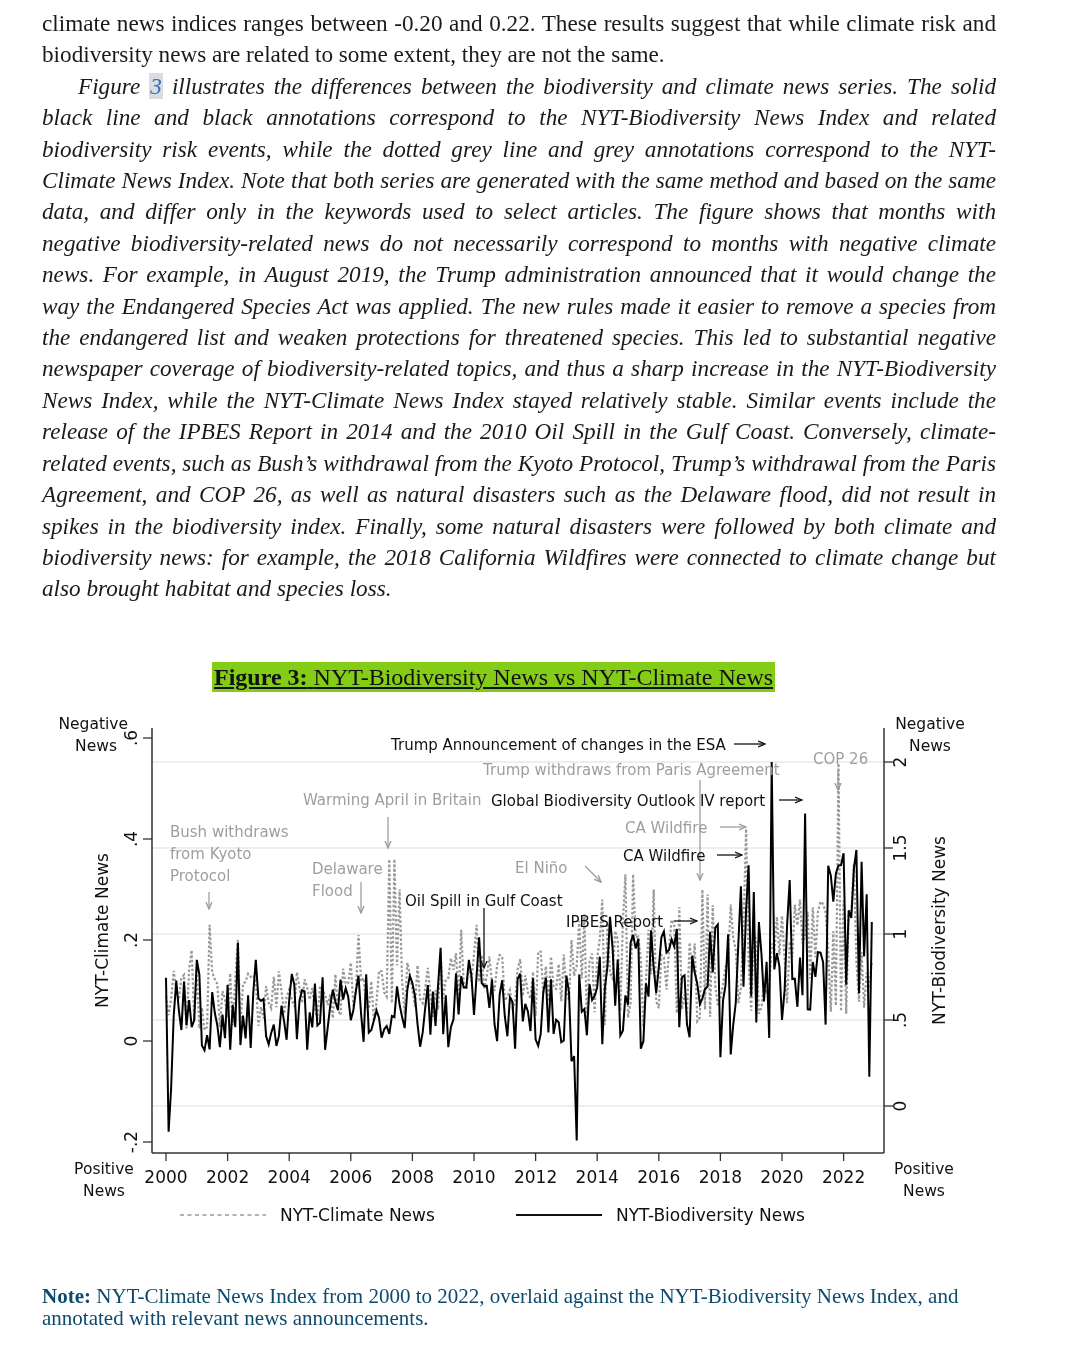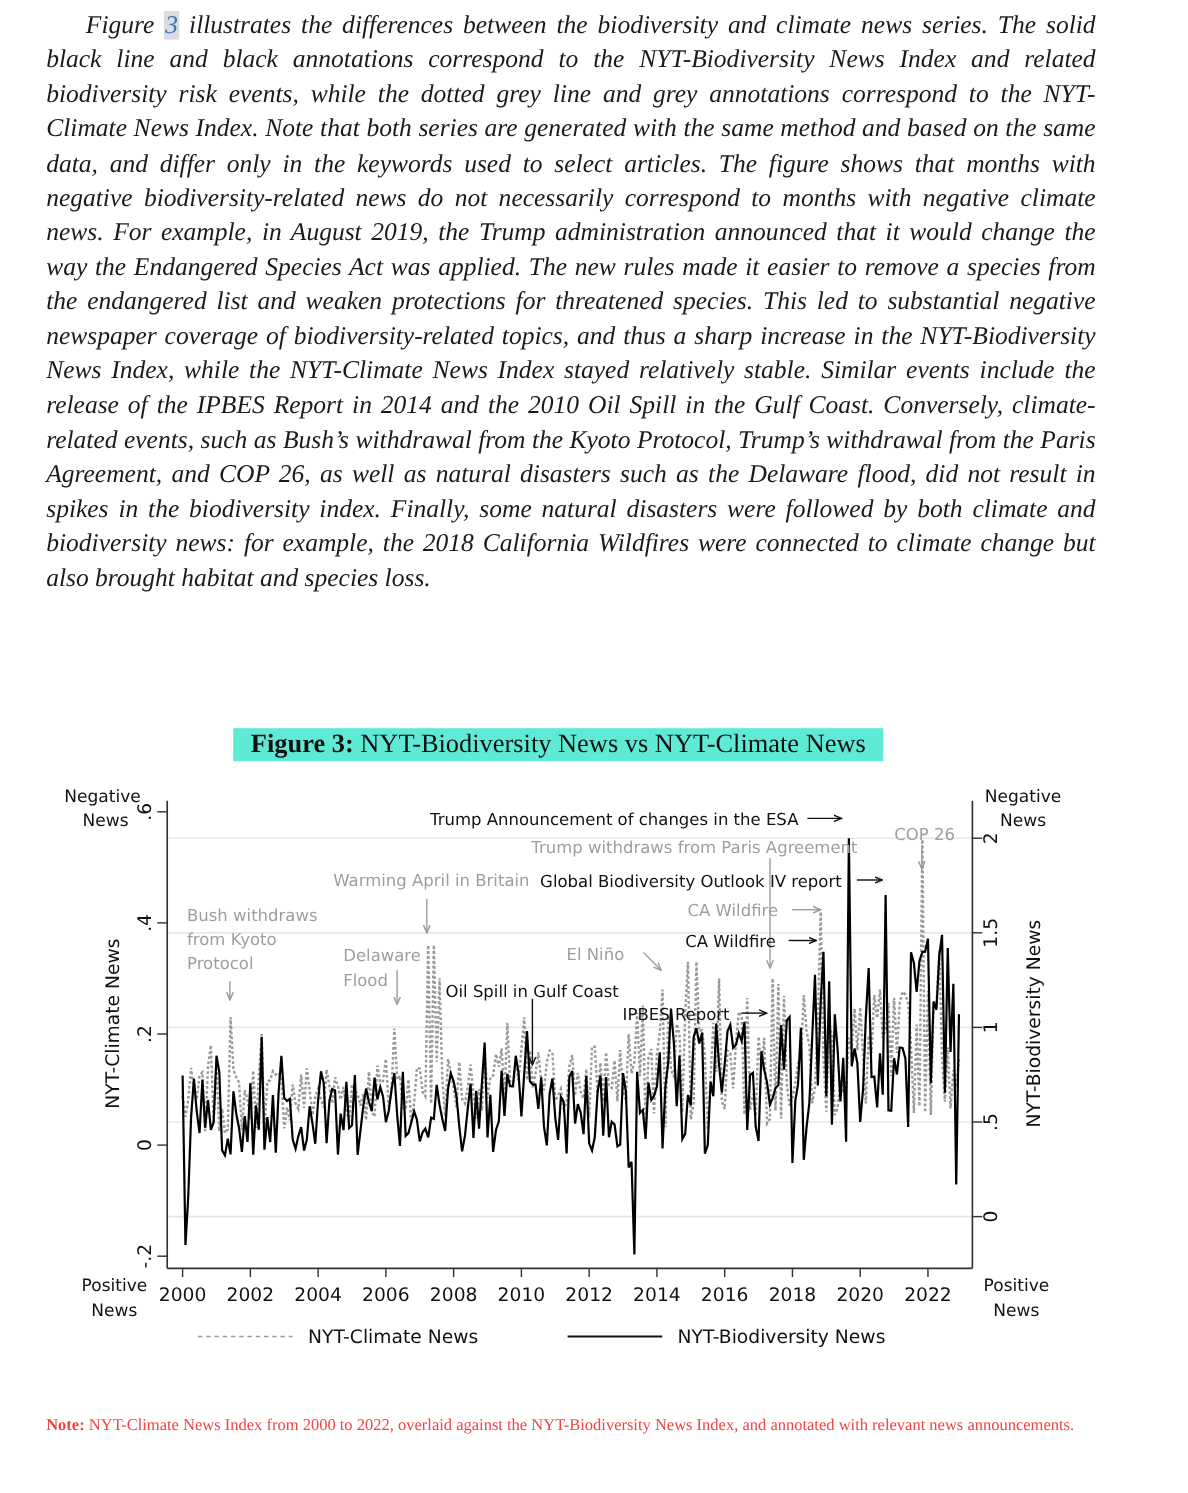--- a/index.html
+++ b/index.html
@@ -1,29 +1,30 @@
 <!DOCTYPE html>
 <html><head>
 <meta charset="utf-8">
 <style>
   html, body { margin: 0; padding: 0; background: #ffffff; }
   body { width: 1080px; height: 1357px; position: relative; overflow: hidden; font-family: "DejaVu Serif", "Liberation Serif", serif; color: #111; }
   .para { position: absolute; left: 42px; width: 954px; font-family: "Liberation Serif", "DejaVu Serif", serif; font-size: 23.2px; line-height: 31.4px; text-align: justify; color: #1a1a1a; }
   .para p { margin: 0; }
   .indent { text-indent: 36px; font-style: italic; }
   .ref { background: #d9dde3; color: #3b6fb0; padding: 0 1px; }
-  .caption { position: absolute; left: 212px; top: 662px; font-family: "Liberation Serif", serif; font-size: 24px; background: #5eead4; padding: 1px 16px; line-height: 28px; }
+  .caption { position: absolute; left: 212px; top: 662px; font-family: "Liberation Serif", serif; font-size: 24px; background: #84cc16; padding: 1px 2px; line-height: 28px; text-decoration: underline; }
   .caption b { font-weight: bold; }
-  .note { position: absolute; left: 42px; top: 1285px; width: 960px; font-family: "Liberation Serif", serif; font-size: 15px; line-height: 22px; color: #ef4444; }
+  .note { position: absolute; left: 42px; top: 1285px; width: 960px; font-family: "Liberation Serif", serif; font-size: 21px; line-height: 22px; color: #0c4a6e; }
   svg text { font-family: "DejaVu Sans", "Liberation Sans", sans-serif; }
 </style>
 </head>
 <body>
 
 <div class="para" style="top:8px;">
+  <p>climate news indices ranges between -0.20 and 0.22. These results suggest that while climate risk and biodiversity news are related to some extent, they are not the same.</p>
   <p class="indent"><span>Figure </span><span class="ref">3</span><span> illustrates the differences between the biodiversity and climate news series. The solid black line and black annotations correspond to the NYT-Biodiversity News Index and related biodiversity risk events, while the dotted grey line and grey annotations correspond to the NYT-Climate News Index. Note that both series are generated with the same method and based on the same data, and differ only in the keywords used to select articles. The figure shows that months with negative biodiversity-related news do not necessarily correspond to months with negative climate news. For example, in August 2019, the Trump administration announced that it would change the way the Endangered Species Act was applied. The new rules made it easier to remove a species from the endangered list and weaken protections for threatened species. This led to substantial negative newspaper coverage of biodiversity-related topics, and thus a sharp increase in the NYT-Biodiversity News Index, while the NYT-Climate News Index stayed relatively stable. Similar events include the release of the IPBES Report in 2014 and the 2010 Oil Spill in the Gulf Coast. Conversely, climate-related events, such as Bush’s withdrawal from the Kyoto Protocol, Trump’s withdrawal from the Paris Agreement, and COP 26, as well as natural disasters such as the Delaware flood, did not result in spikes in the biodiversity index. Finally, some natural disasters were followed by both climate and biodiversity news: for example, the 2018 California Wildfires were connected to climate change but also brought habitat and species loss.</span></p>
 </div>
 
 <div class="caption"><b>Figure 3:</b> <span>NYT-Biodiversity News vs NYT-Climate News</span></div>
 
 <svg id="chart" width="1080" height="560" style="position:absolute;left:0;top:700px;" xmlns="http://www.w3.org/2000/svg">
   <g id="grid">
       <line x1="152" x2="884" y1="62" y2="62" stroke="#e6e8ea" stroke-width="1.5"></line>
       <line x1="152" x2="884" y1="148" y2="148" stroke="#e6e8ea" stroke-width="1.5"></line>
       <line x1="152" x2="884" y1="234" y2="234" stroke="#e6e8ea" stroke-width="1.5"></line>

